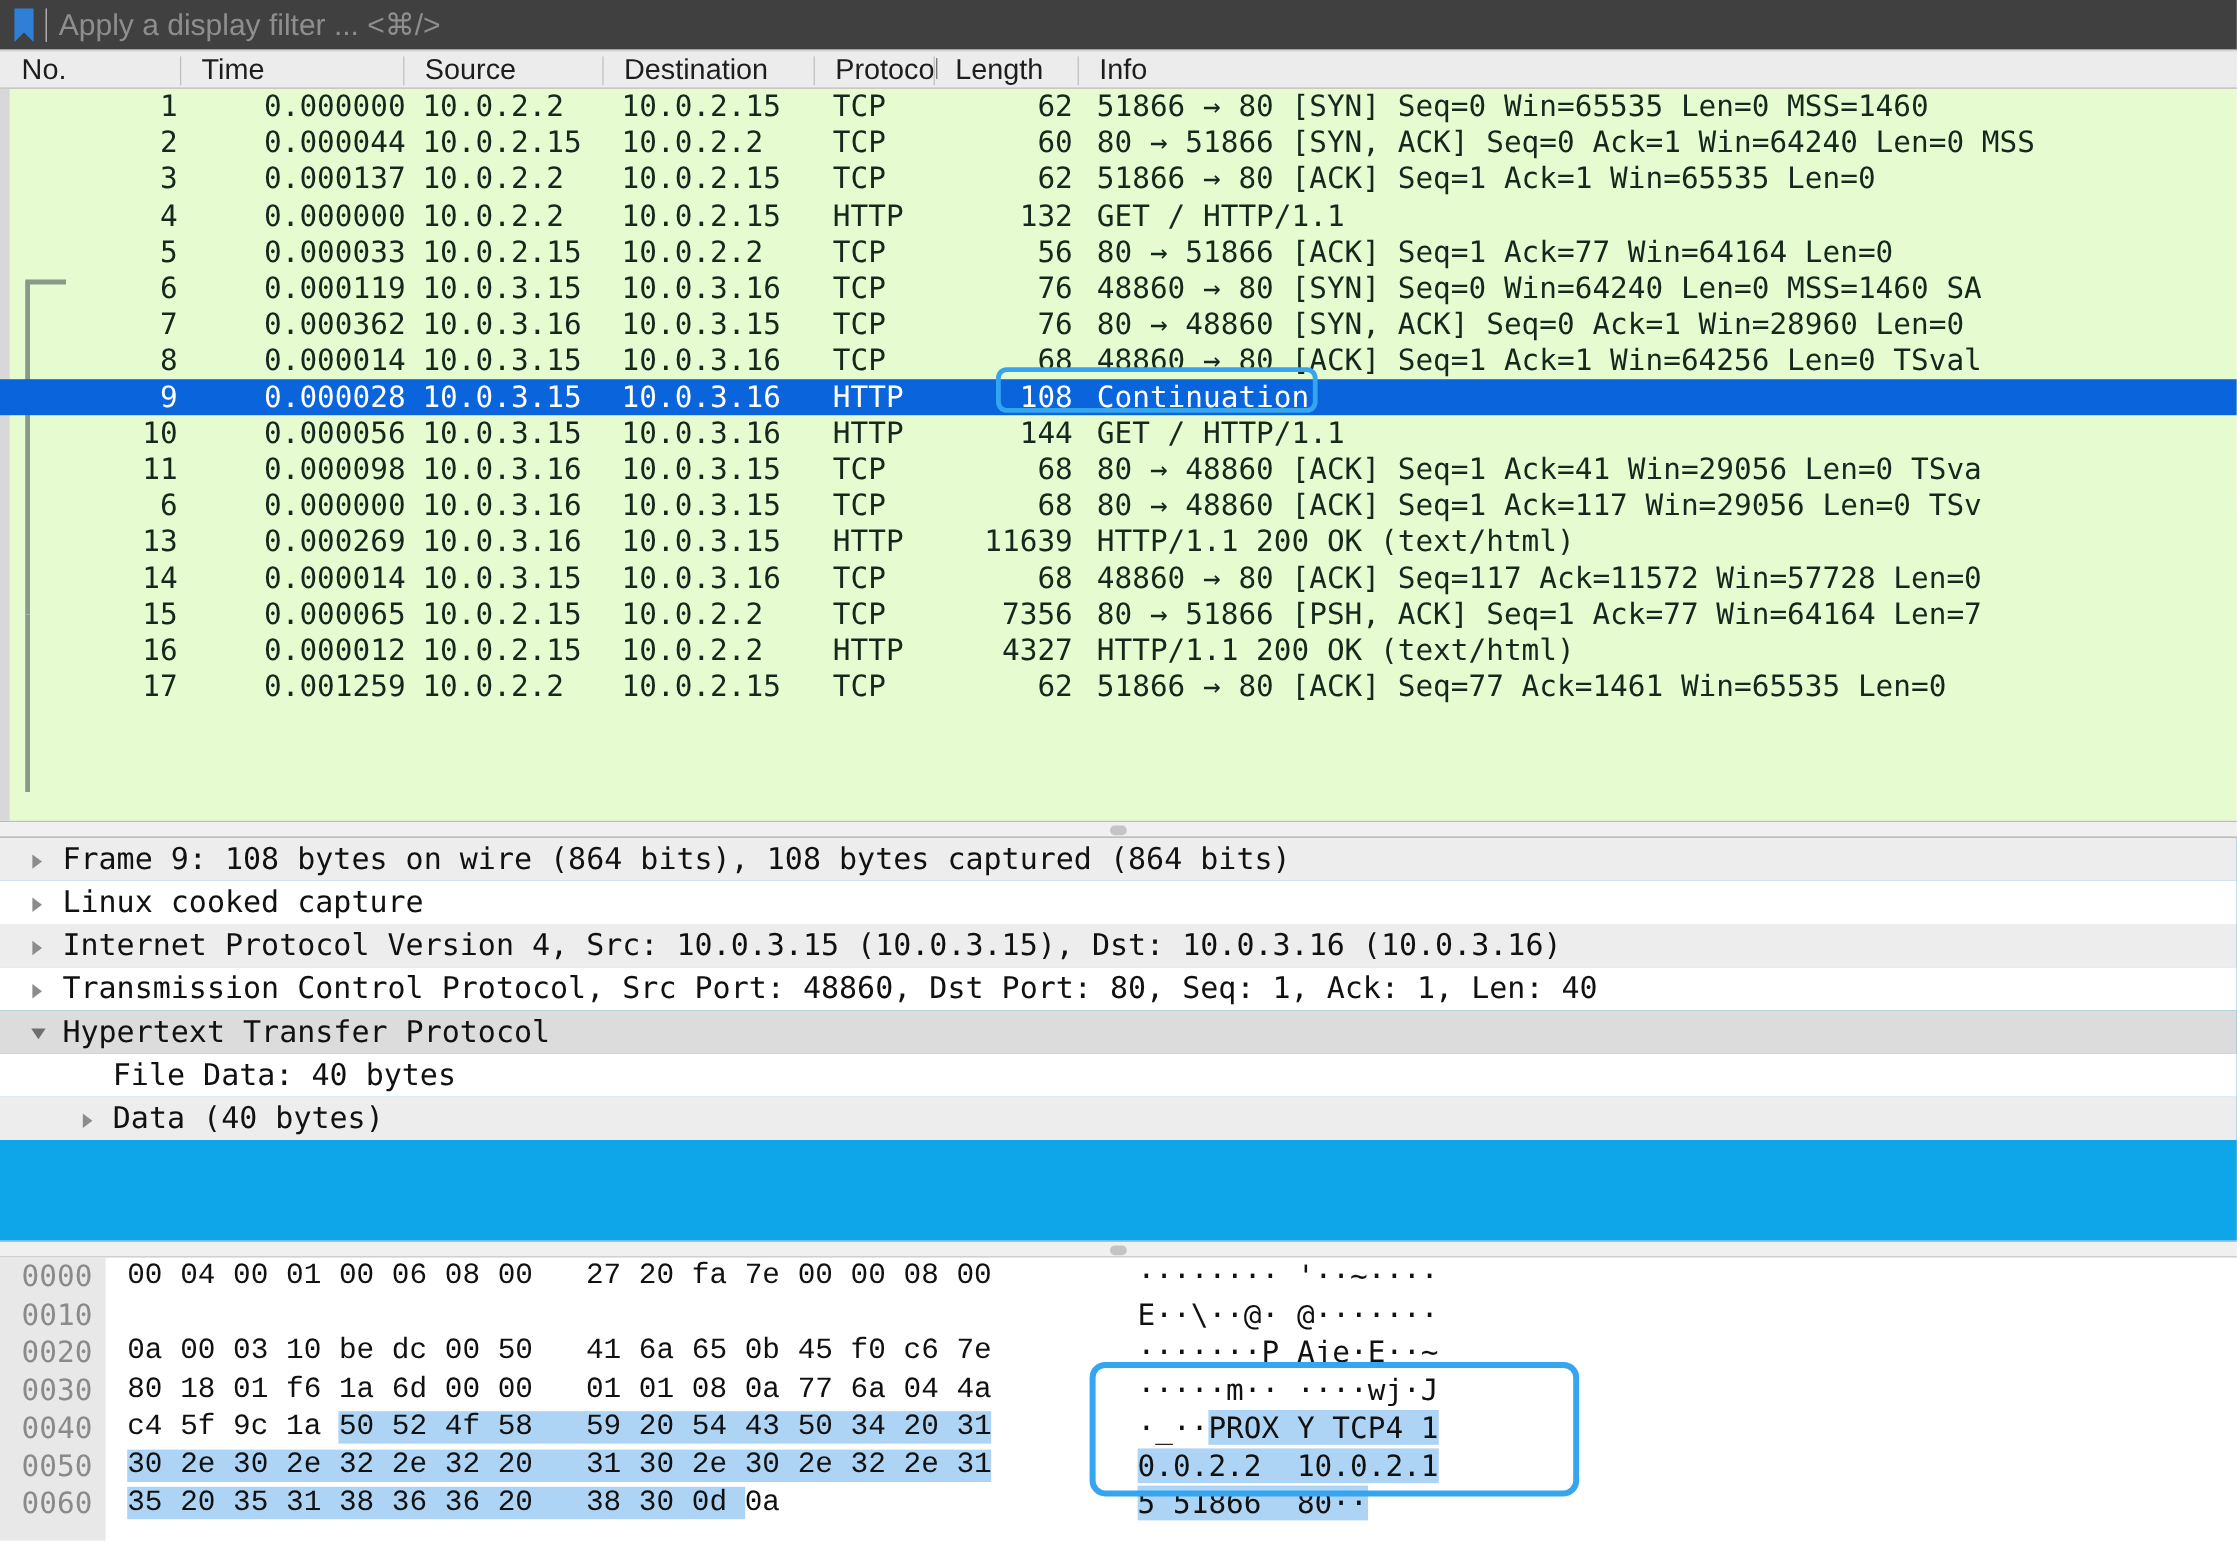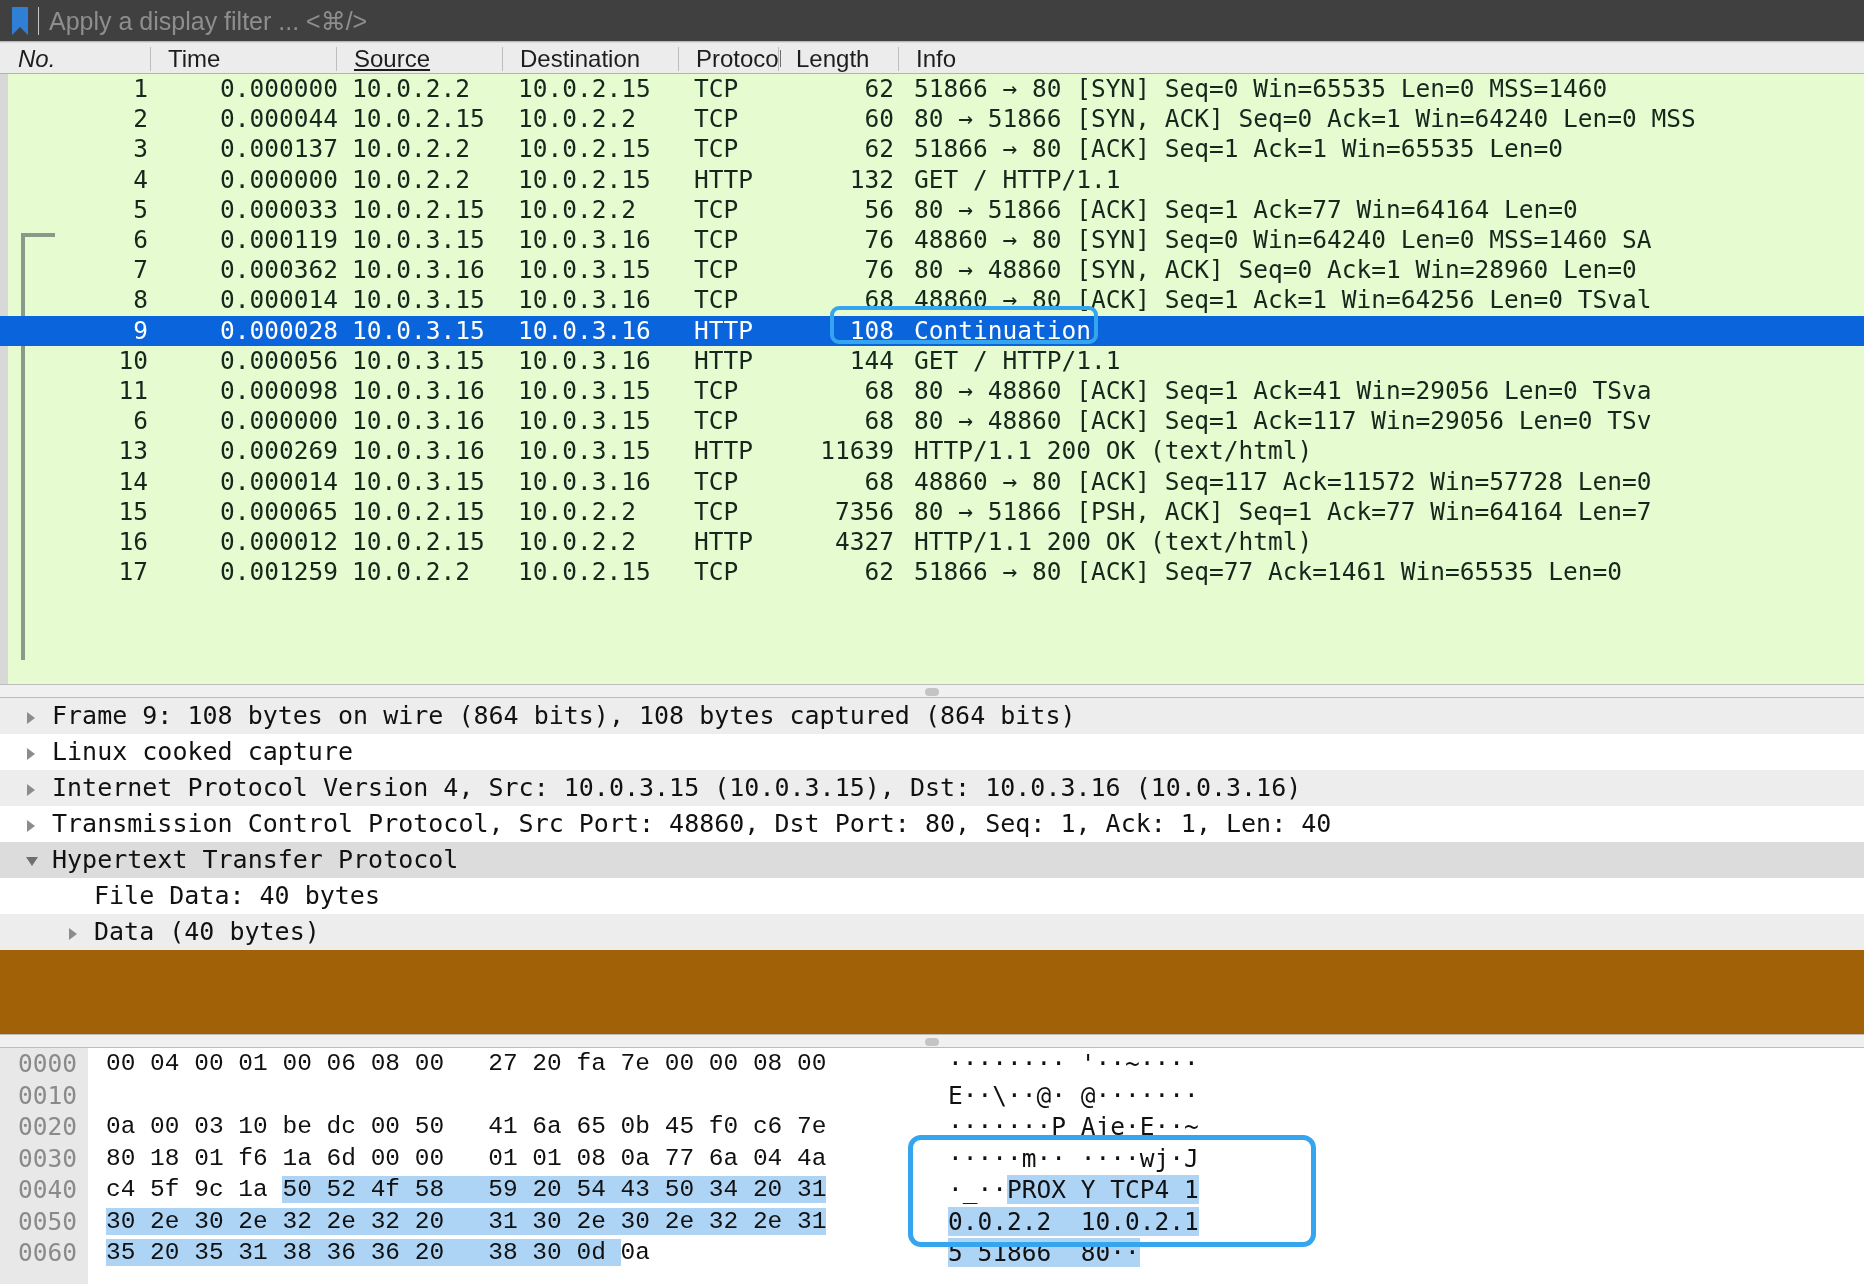--- a/index.html
+++ b/index.html
@@ -120,21 +120,21 @@
     position: absolute; left: 50%; top: 3px; margin-left: -7px;
     width: 14px; height: 8px; border-radius: 5px;
     background: #c4c4c4;
   }
   #splitter-1 { top: 684px; }
   #splitter-2 { top: 1034px; }
 
   
   #detail-pane {
     position: absolute; left: 0; top: 698px; width: 1864px; height: 336px;
-    background: #a16207;
+    background: #0ea5e9;
     overflow: hidden;
   }
   .drow {
     position: relative; height: 36px; line-height: 36px;
     white-space: nowrap; overflow: hidden;
     font-family: "DejaVu Sans Mono", monospace;
     font-size: 25px;
     color: #111111;
   }
   .drow.shade0 { background: #ededed; }
@@ -193,24 +193,24 @@
   <div id="bookmark-icon">
     <svg width="20" height="30" viewBox="0 0 20 30">
       <path d="M2 1 L18 1 L18 29 L10 21 L2 29 Z" fill="#2f7fd6"></path>
     </svg>
   </div>
   <div id="filter-divider"></div>
   <input id="filter-input" type="text" placeholder="Apply a display filter ... &lt;⌘/&gt;" value="" style="">
 </div>
 
 <div id="col-header">
-    <div class="col-head-cell" style="left: 8px; width: 140px; font-style: italic;">No.</div>
+    <div class="col-head-cell" style="left: 8px; width: 140px;">No.</div>
     <div class="col-head-cell" style="left: 158px; width: 180px;">Time</div>
     <div class="col-sep" style="left: 150px;"></div>
-    <div class="col-head-cell" style="left: 344px; width: 165px; text-decoration: underline;">Source</div>
+    <div class="col-head-cell" style="left: 344px; width: 165px;">Source</div>
     <div class="col-sep" style="left: 336px;"></div>
     <div class="col-head-cell" style="left: 510px; width: 175px;">Destination</div>
     <div class="col-sep" style="left: 502px;"></div>
     <div class="col-head-cell" style="left: 686px; width: 95px;">Protocol</div>
     <div class="col-sep" style="left: 678px;"></div>
     <div class="col-head-cell" style="left: 786px; width: 110px;">Length</div>
     <div class="col-sep" style="left: 778px;"></div>
     <div class="col-head-cell" style="left: 906px; width: 950px;">Info</div>
     <div class="col-sep" style="left: 898px;"></div>
   </div>

